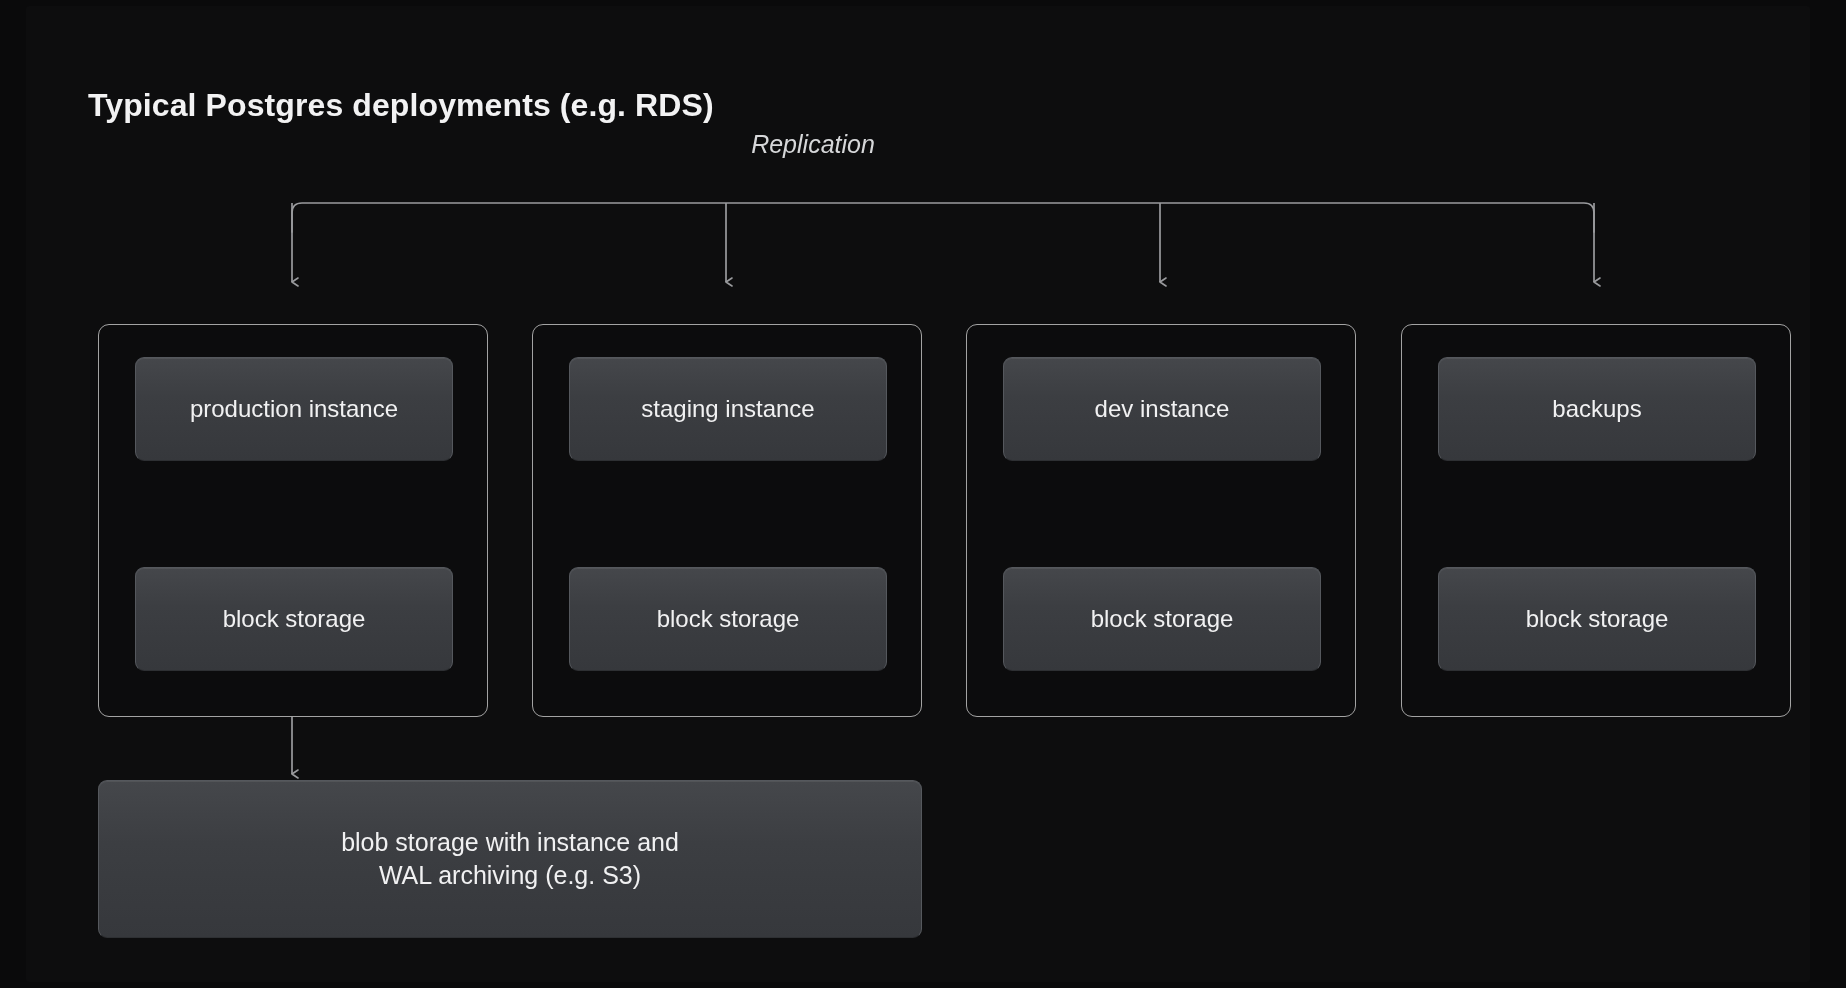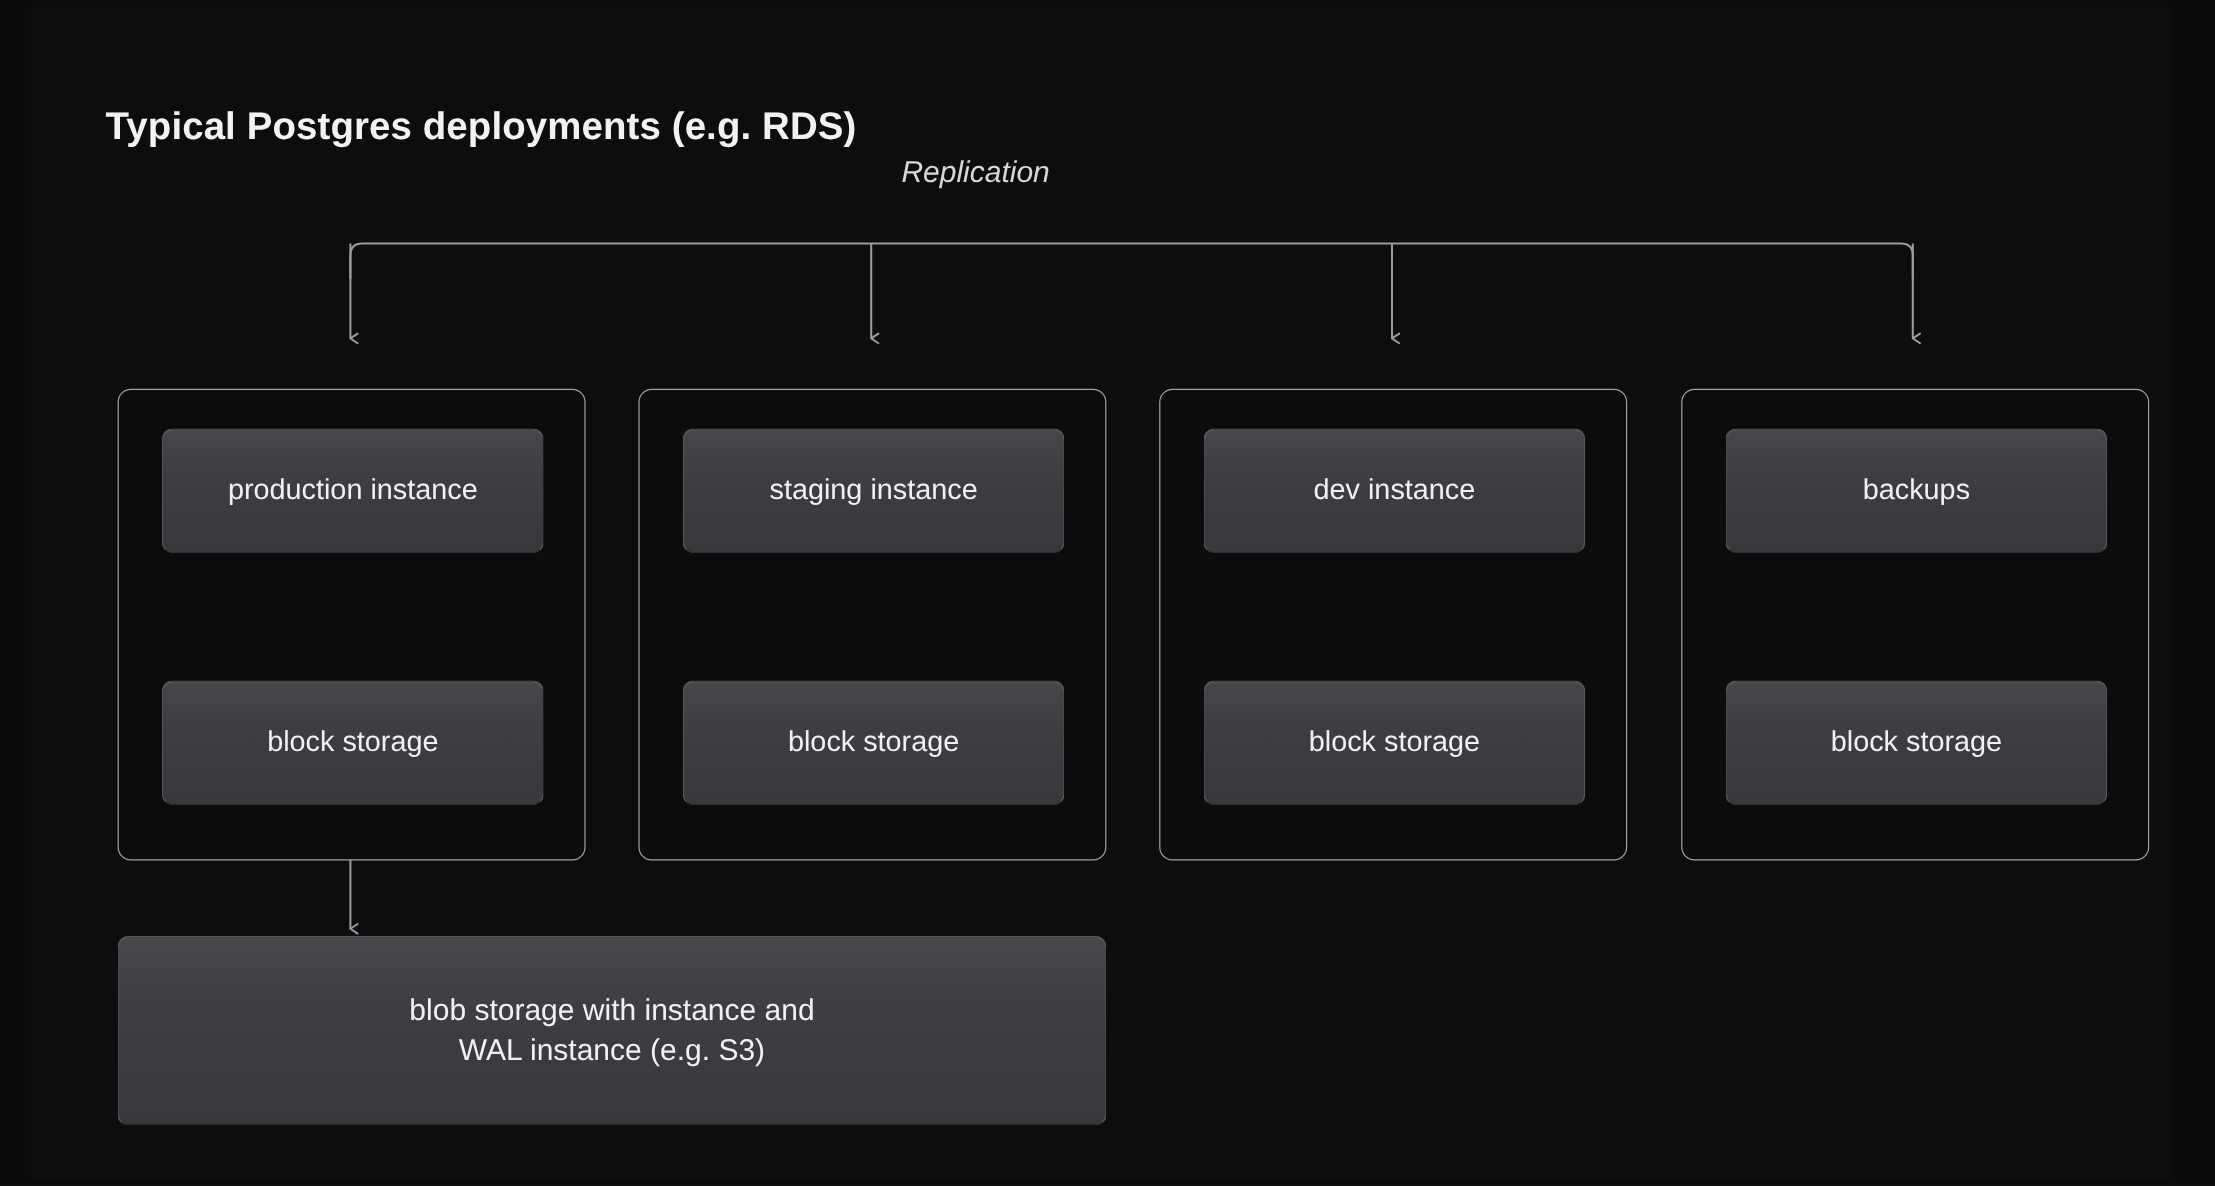--- a/index.html
+++ b/index.html
@@ -180,18 +180,18 @@
     </div>
 
     <div class="group" id="group-3">
       <div class="node node-top">backups</div>
       <div class="node node-bottom">block storage</div>
     </div>
 
     <div id="blob-box">
       <div>
         <div>blob storage with instance and</div>
-        <div>WAL instance (e.g. S3)</div>
+        <div>WAL archiving (e.g. S3)</div>
       </div>
     </div>
 
   </div>
 </div>
 
 </body></html>

